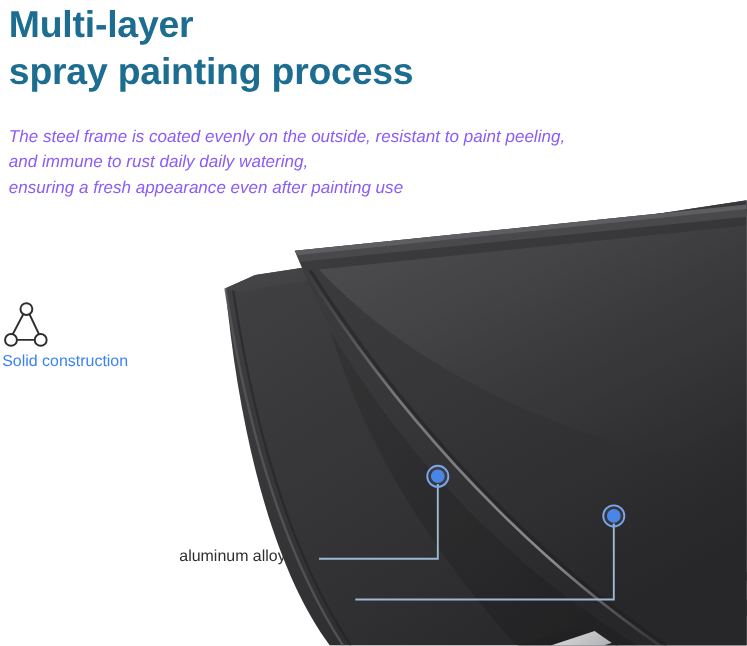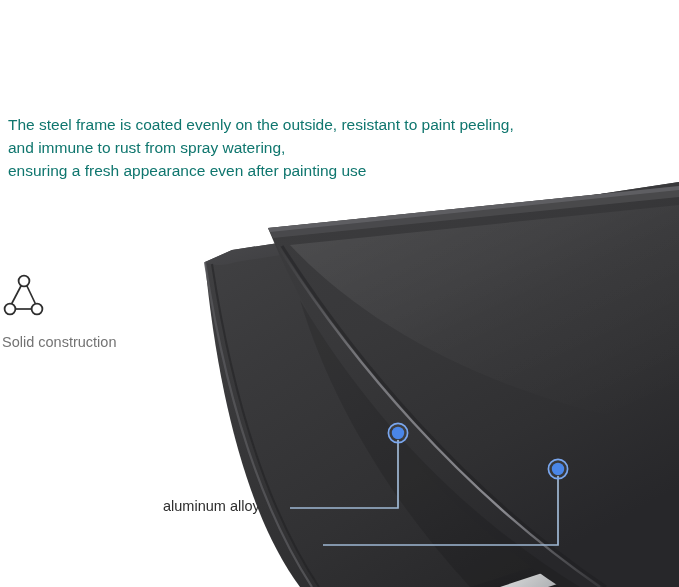--- a/index.html
+++ b/index.html
@@ -42,22 +42,23 @@
     left: 8px;
     top: 113px;
     width: 650px;
     z-index: 40;
   }
   .blurb .p {
     font-family: "Liberation Sans", sans-serif;
     font-weight: 400;
     font-size: 15.5px;
     line-height: 23px;
-    color: #0f766e;
-    white-space: nowrap;
+    color: #8b5cf6;
+    white-space: nowrap;
+    font-style: italic;
   }
 
   
   .product {
     position: absolute;
     left: 0;
     top: 0;
     width: 679px;
     height: 587px;
     z-index: 10;
@@ -75,22 +76,22 @@
     margin-bottom: 10px;
   }
   .feature-icon {
     display: block;
     margin-left: 2px;
   }
   .feature-label {
     display: block;
     font-family: "Liberation Sans", sans-serif;
     font-size: 14.5px;
-    color: #737373;
-    margin-top: 16px;
+    color: #3b82f6;
+    margin-top: 3px;
     margin-left: 2px;
     white-space: nowrap;
   }
 
   
   .callout-layer {
     position: absolute;
     left: 0;
     top: 0;
     width: 679px;
@@ -185,24 +186,28 @@
 
     <g>
       <path d="M 205,262 C 226,400 262,510 312,587" fill="none" stroke="#57575b" stroke-width="2.2" opacity="0.85"></path>
       <path d="M 212,264 C 233,402 269,512 319,587" fill="none" stroke="#1d1d1f" stroke-width="2" opacity="0.5"></path>
     </g>
 
     <path d="M 300,300 C 370,420 470,520 580,587 L 470,587
              C 390,500 330,400 300,300 Z" fill="#000000" opacity="0.12"></path>
   </svg>
 
+  <div class="heading">
+    <div class="line">Multi-layer</div>
+    <div class="line">spray painting process</div>
+  </div>
 
   <div class="blurb">
     <div class="p">The steel frame is coated evenly on the outside, resistant to paint peeling,</div>
-    <div class="p">and immune to rust from spray watering,</div>
+    <div class="p">and immune to rust daily daily watering,</div>
     <div class="p">ensuring a fresh appearance even after painting use</div>
   </div>
 
   <div class="features">
 
     <div class="feature">
       <svg class="feature-icon" width="42" height="46" viewBox="0 0 42 46">
 
         <line x1="19.5" y1="13" x2="9" y2="33" stroke="#2e2e2e" stroke-width="1.7"></line>
         <line x1="24.5" y1="13" x2="34" y2="33" stroke="#2e2e2e" stroke-width="1.7"></line>

